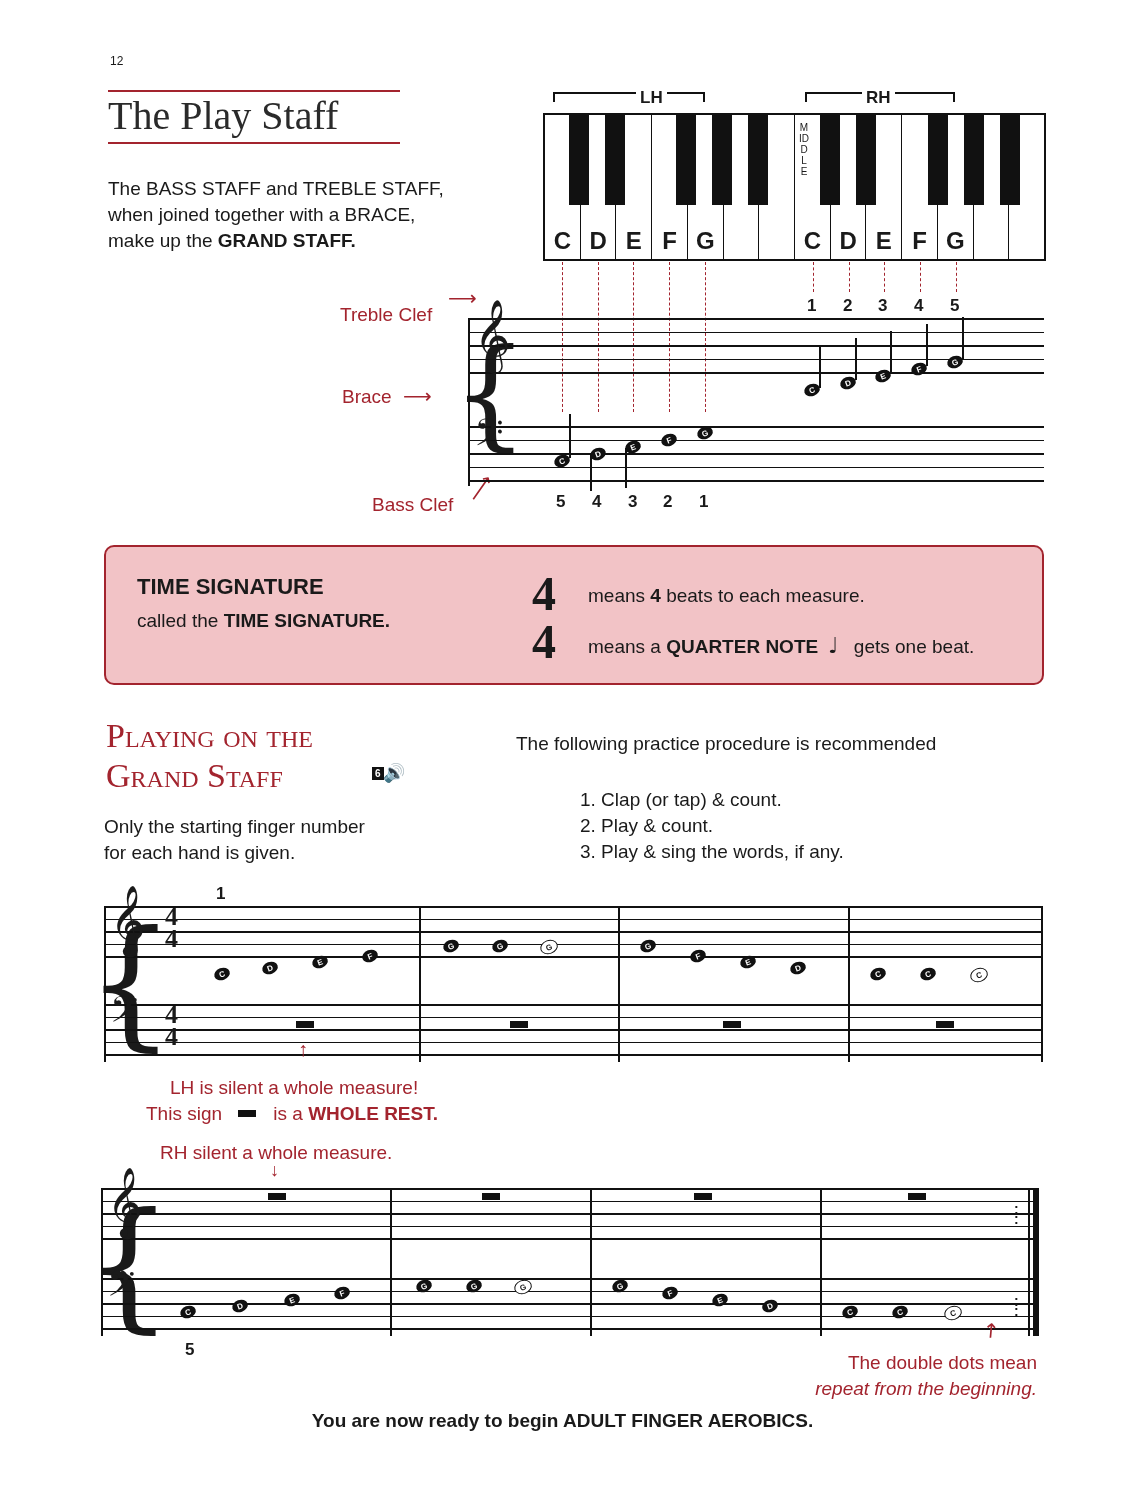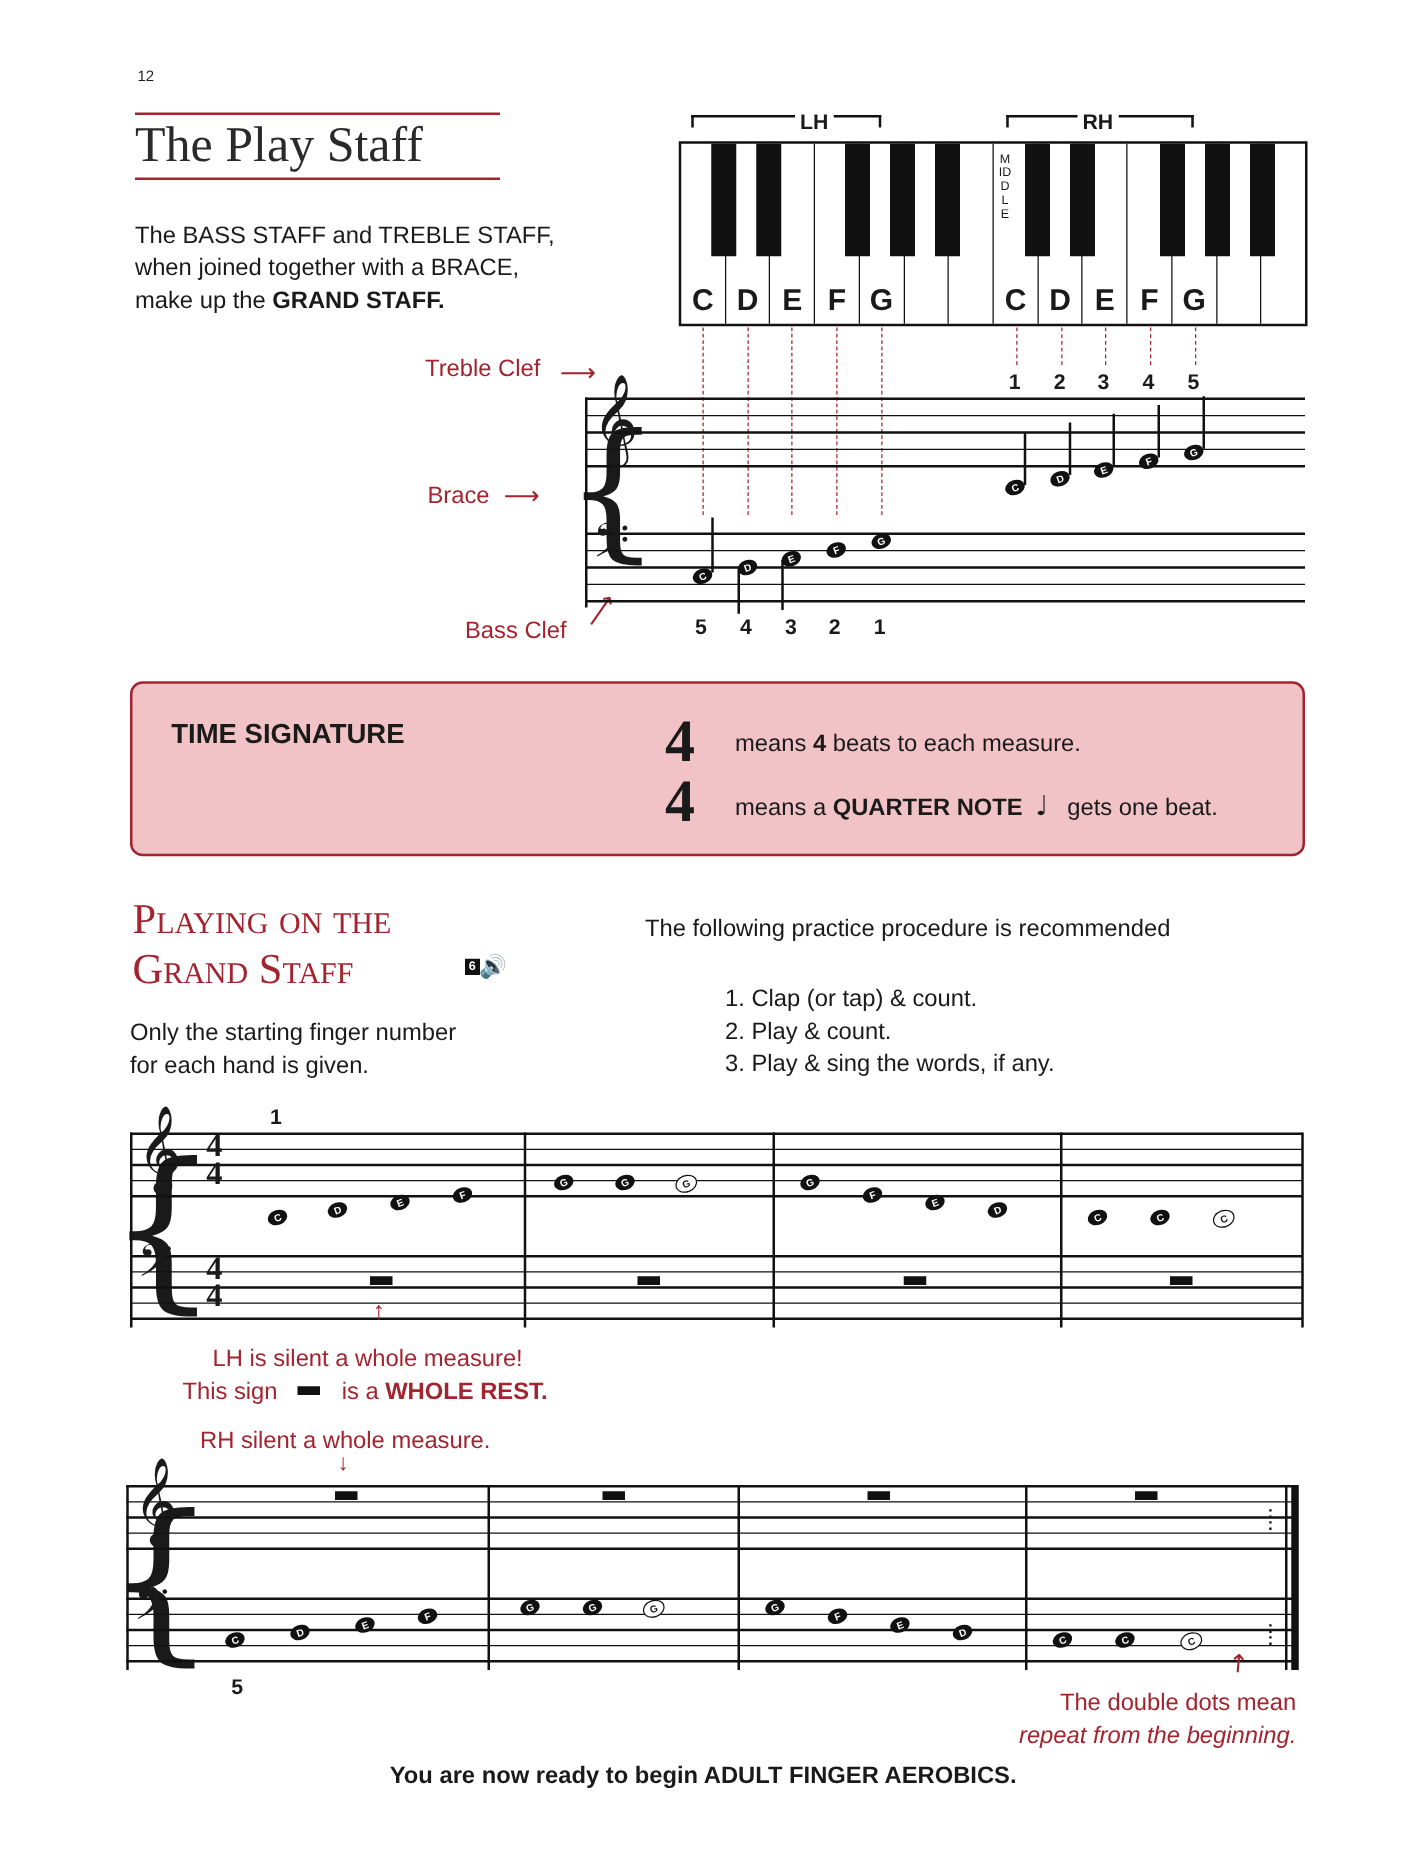--- a/index.html
+++ b/index.html
@@ -92,21 +92,21 @@
 <div class="abs dash" style="left:884px; top:262px; height:30px;"></div>
 <div class="abs dash" style="left:920px; top:262px; height:30px;"></div>
 <div class="abs dash" style="left:956px; top:262px; height:30px;"></div>
 
 <div class="abs finger" style="left:807px; top:296px;">1</div>
 <div class="abs finger" style="left:843px; top:296px;">2</div>
 <div class="abs finger" style="left:878px; top:296px;">3</div>
 <div class="abs finger" style="left:914px; top:296px;">4</div>
 <div class="abs finger" style="left:950px; top:296px;">5</div>
 
-<div class="abs label-red" style="left:340px; top:285px;">Treble Clef</div>
+<div class="abs label-red" style="left:340px; top:304px;">Treble Clef</div>
 <div class="abs red" style="left:448px; top:286px; font-size:20px;">⟶</div>
 <div class="abs label-red" style="left:342px; top:386px;">Brace</div>
 <div class="abs red" style="left:403px; top:384px; font-size:20px;">⟶</div>
 <div class="abs label-red" style="left:372px; top:494px;">Bass Clef</div>
 <div class="abs red" style="left:466px; top:476px; font-size:20px; transform:rotate(-55deg);">⟶</div>
 
 <div class="abs" style="left:452px; top:318px; font-size:120px; line-height:150px; font-family:'DejaVu Serif',serif;">{</div>
 <div class="abs bar" style="left:468px; top:318px; height:168px;"></div>
 <div class="abs" style="left:468px; top:318px; width:576px;">
   <div class="staff-line" style="margin-top:0;"></div>
@@ -147,20 +147,21 @@
 
 <div class="abs finger" style="left:556px; top:492px;">5</div>
 <div class="abs finger" style="left:592px; top:492px;">4</div>
 <div class="abs finger" style="left:628px; top:492px;">3</div>
 <div class="abs finger" style="left:663px; top:492px;">2</div>
 <div class="abs finger" style="left:699px; top:492px;">1</div>
 
 <div class="abs ts-box"></div>
 <div class="abs ts-title">TIME SIGNATURE</div>
 <div class="abs ts-text">
+  <div><span>called the </span><b>TIME SIGNATURE.</b></div>
 </div>
 <div class="abs big4" style="left:532px; top:572px;">4</div>
 <div class="abs big4" style="left:532px; top:620px;">4</div>
 <div class="abs body19" style="left:588px; top:583px;"><span>means </span><b>4</b><span> beats to each measure.</span></div>
 <div class="abs body19" style="left:588px; top:633px;"><span>means a </span><b>QUARTER NOTE</b><span class="clef" style="margin:0 10px; font-size:22px;">♩</span><span> gets one beat.</span></div>
 
 <div class="abs section-title">
   <div>Playing on the</div>
   <div>Grand Staff</div>
 </div>

